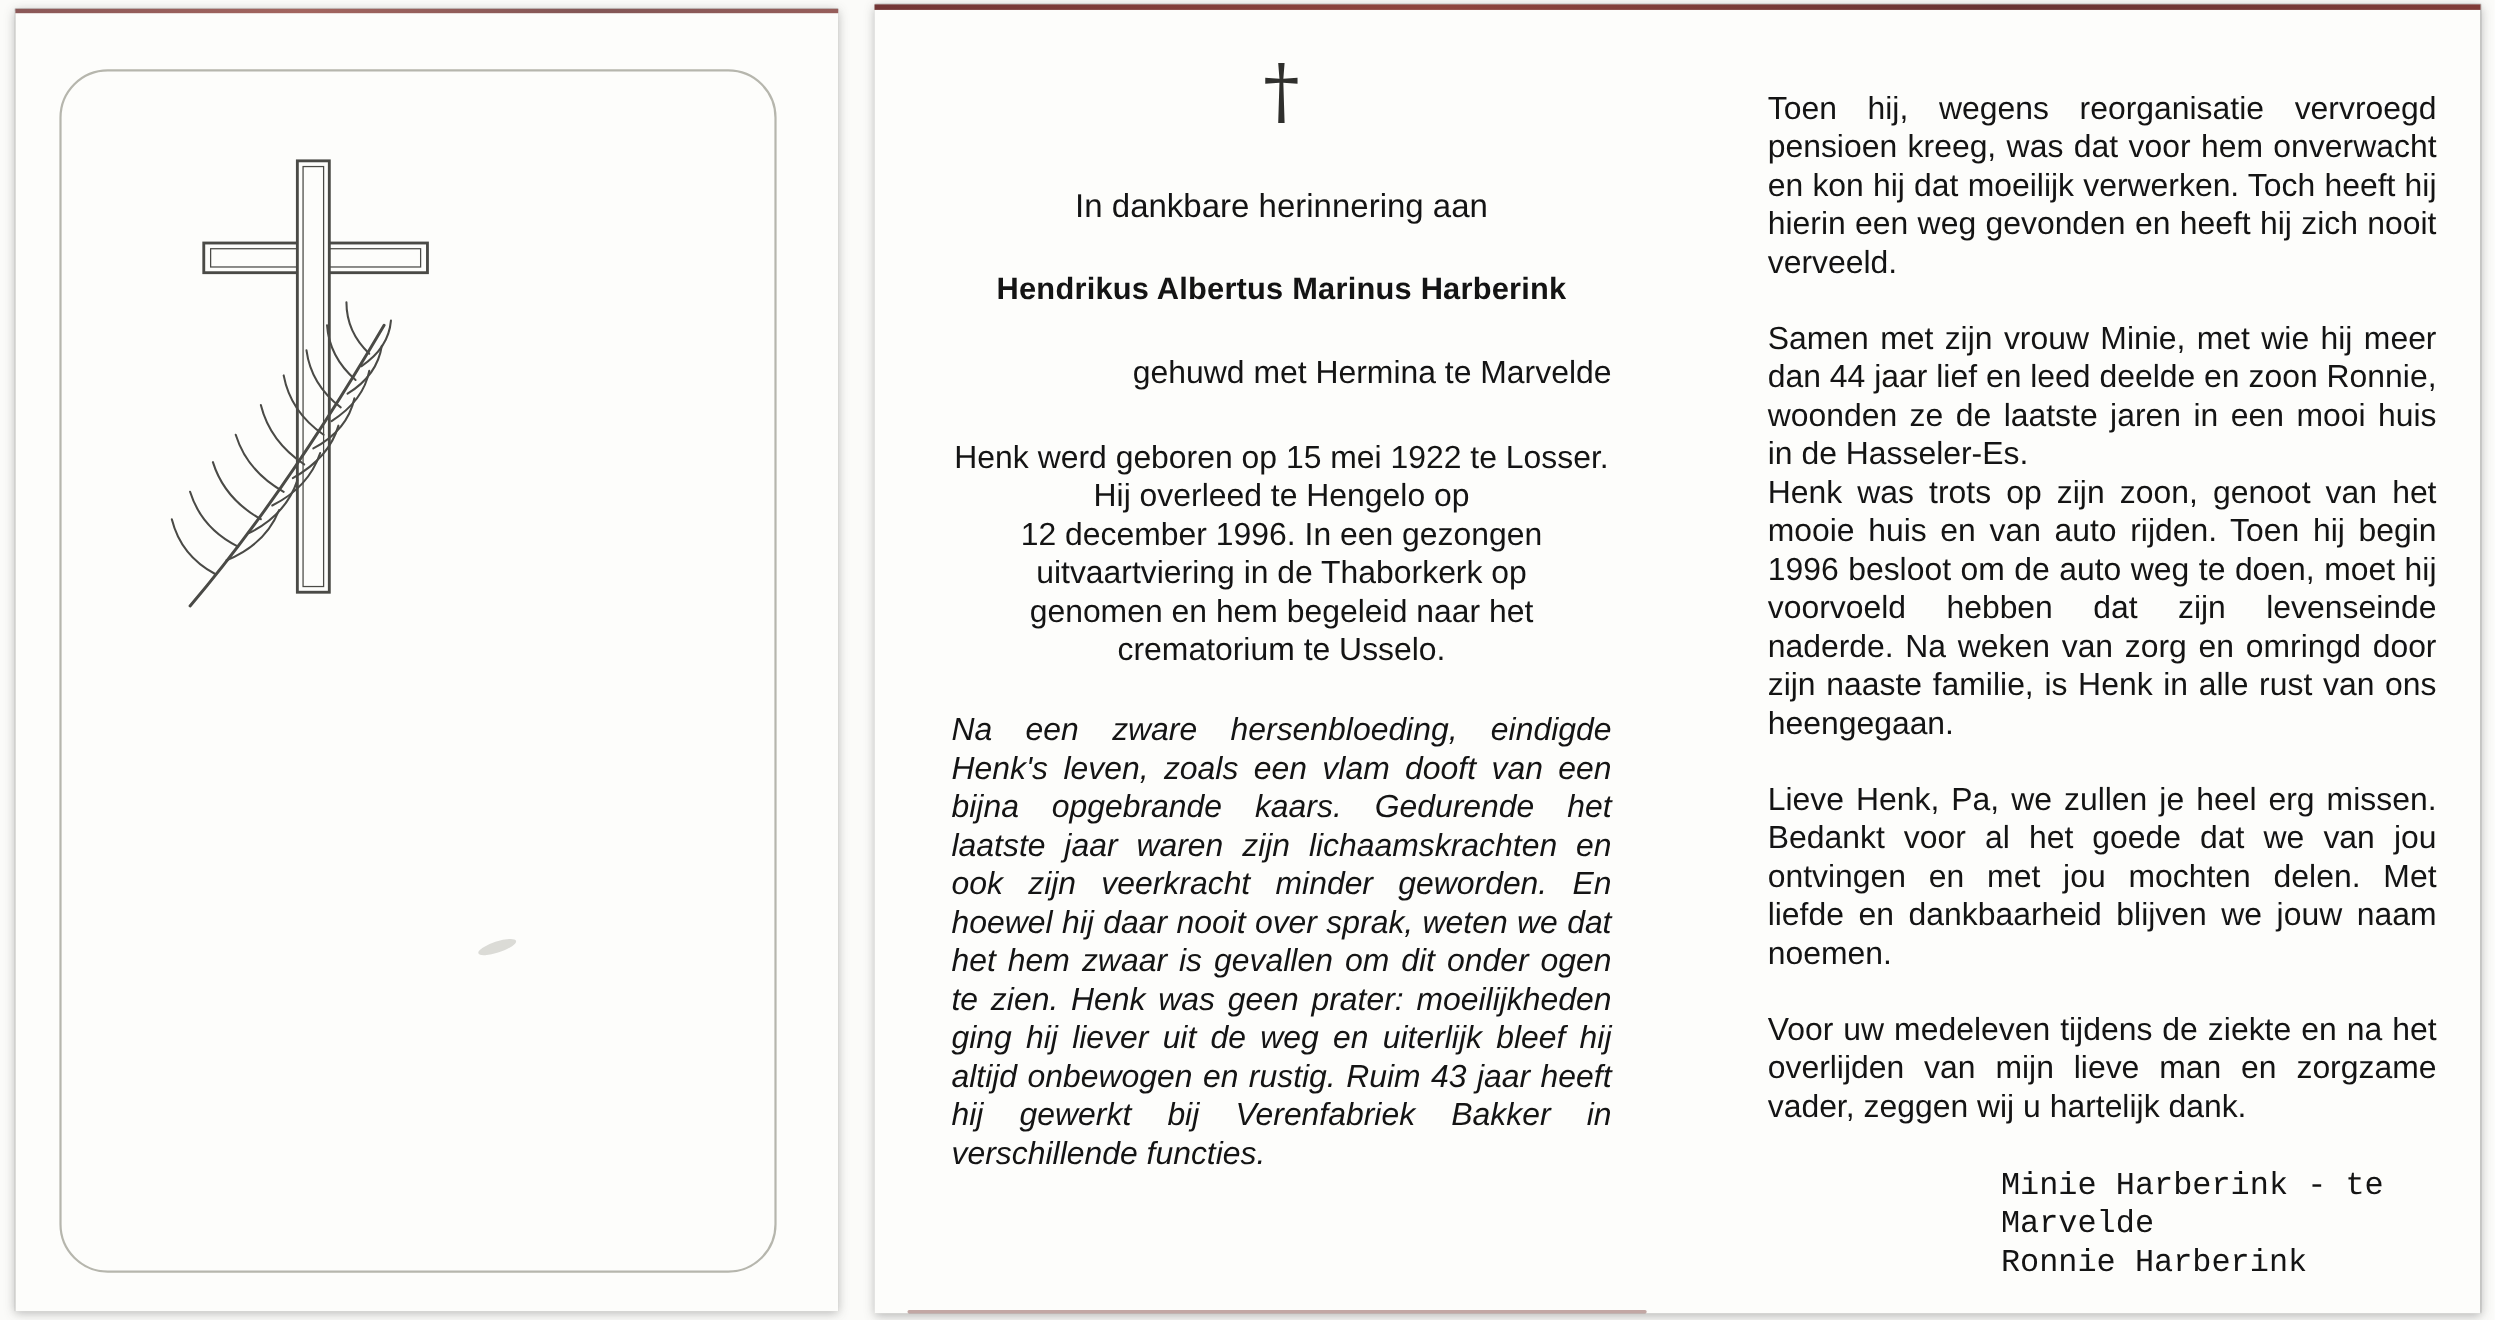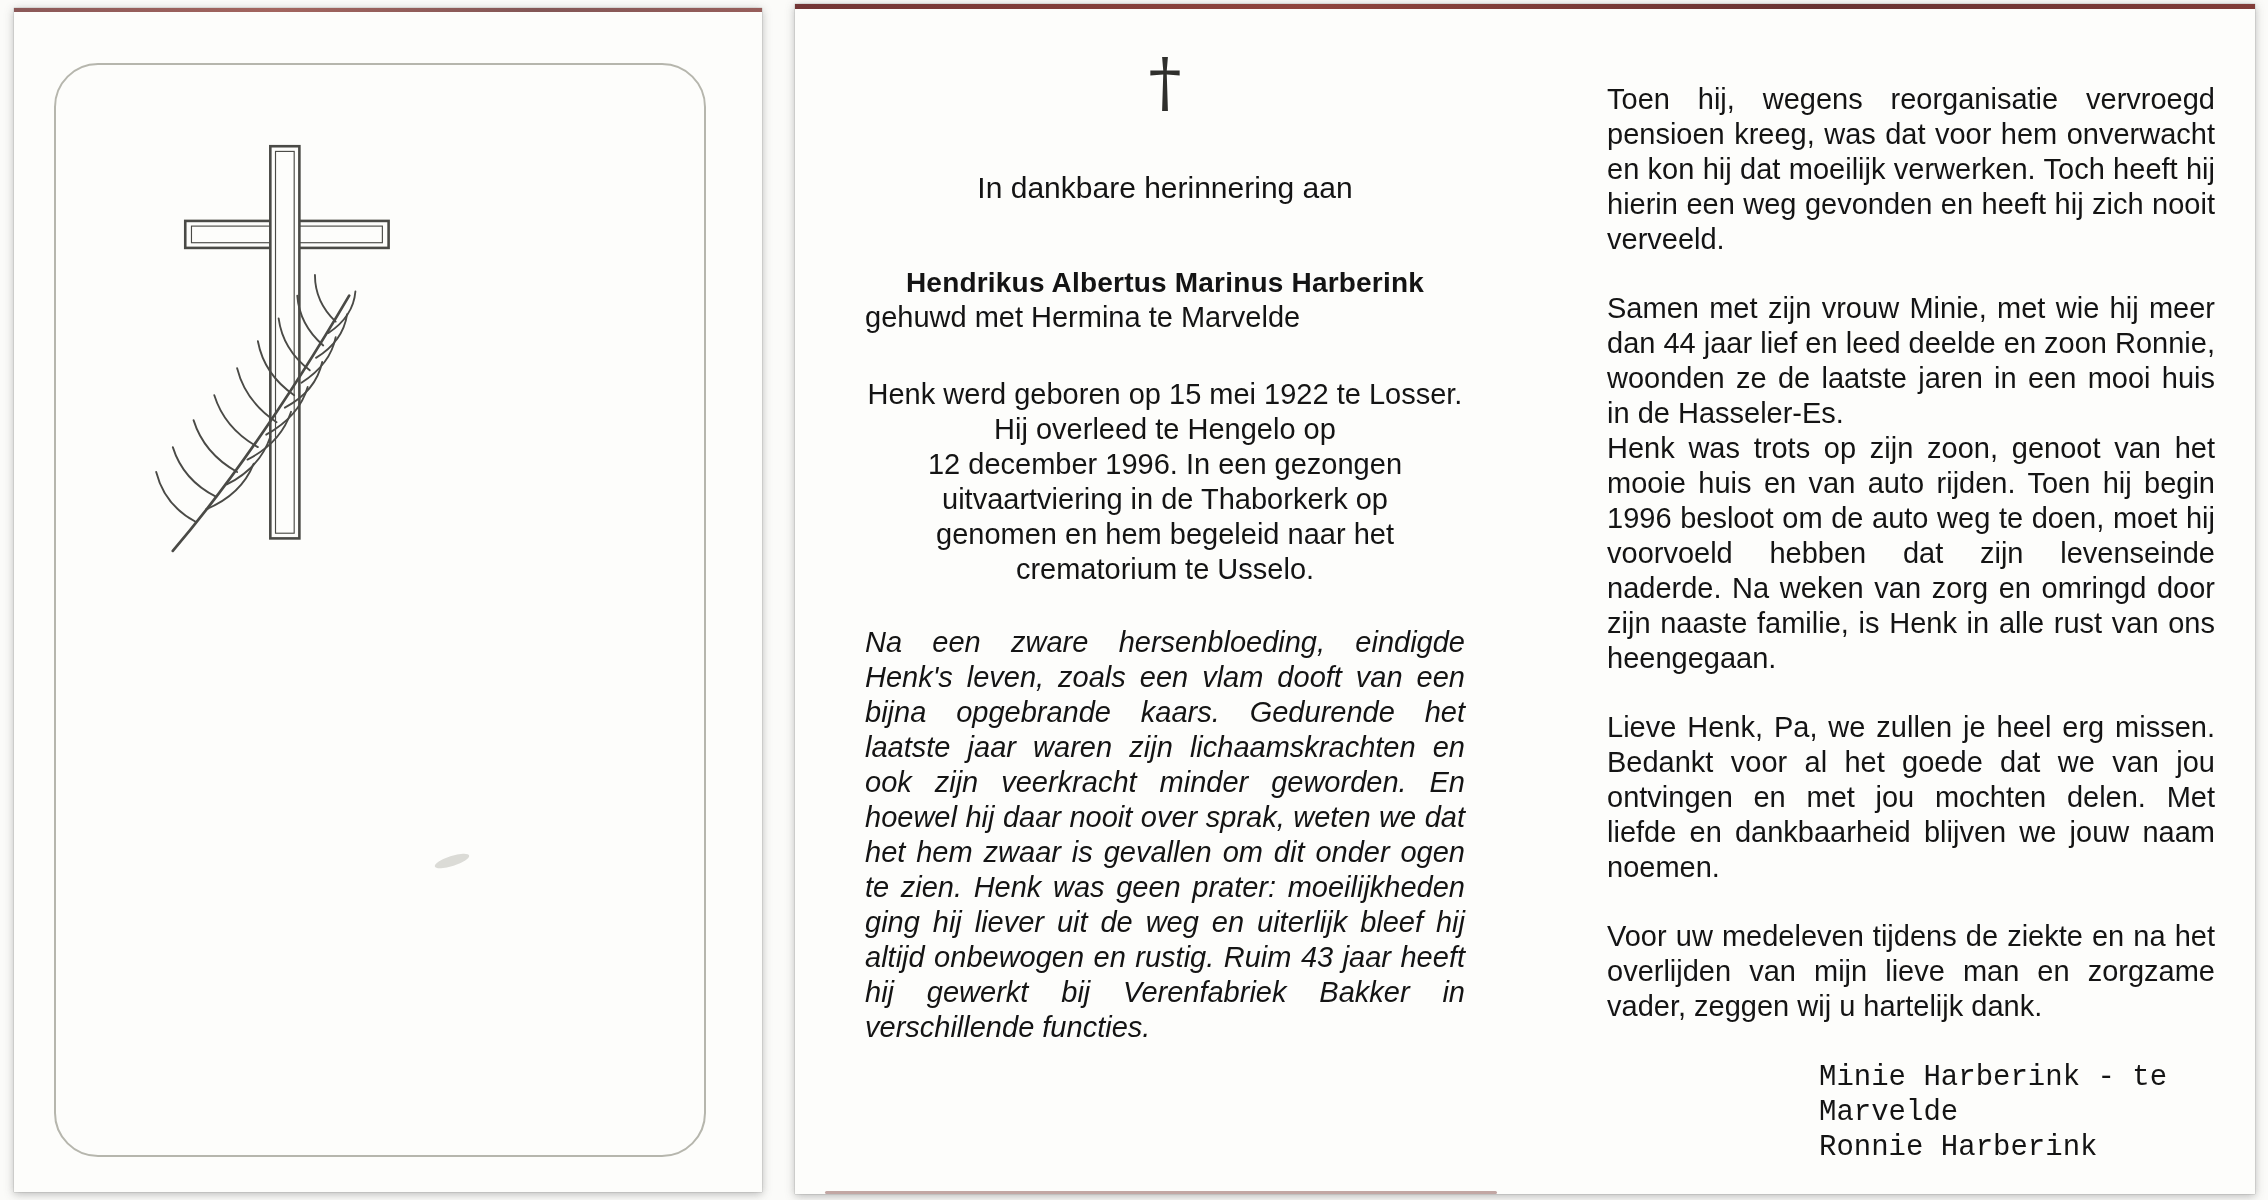--- a/index.html
+++ b/index.html
@@ -61,22 +61,22 @@
   .col-1 { left: 70px;  width: 600px; }
   .col-2 { left: 812px; width: 608px; }
   .cross-glyph {
     margin-top: 44px;
     text-align: center;
     font-family: "DejaVu Serif", serif;
     font-size: 66px; line-height: 70px;
     color: #2f2f2c;
   }
   .intro   { margin-top: 52px; text-align: center; font-size: 30px; }
-  .name    { margin-top: 60px; text-align: center; font-size: 28px; font-weight: 700; white-space: nowrap; letter-spacing: .2px; }
-  .married { text-align: left; }
+  .name    { margin-top: 40px; text-align: center; font-size: 28px; font-weight: 700; white-space: nowrap; letter-spacing: .2px; }
+  .married { margin-top: 42px; text-align: right; }
   .centered-block { margin-top: 42px; text-align: center; }
   .centered-block div { min-height: 35px; }
   .para {
     margin: 34px 0 0 0;
     text-align: justify;
     text-justify: inter-word;
   }
   .para.first { margin-top: 78px; }
   .para.cont  { margin-top: 0; }
   .col-1 .para { margin-top: 38px; font-style: italic; }

